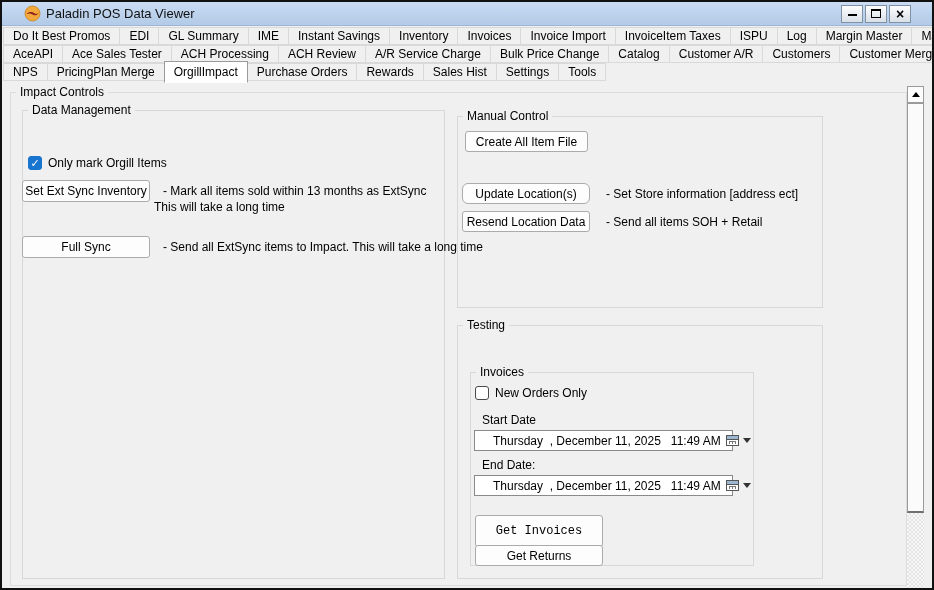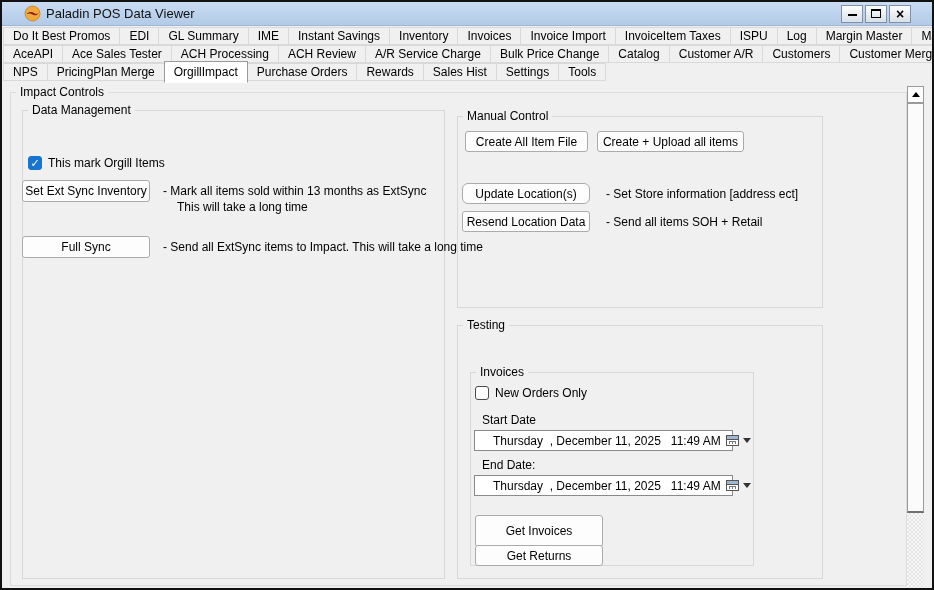--- a/index.html
+++ b/index.html
@@ -192,36 +192,35 @@
   <div class="content">
 
     <div class="groupbox" style="left:8px; top:9px; width:897px; height:494px;">
       <span class="gb-label">Impact Controls</span>
 
       <div class="groupbox" style="left:11px; top:17px; width:423px; height:469px; border-color:#d8d8d8;">
         <span class="gb-label">Data Management</span>
 
         <div class="check-row" style="left:5px; top:45px;">
           <span class="checkbox checked">✓</span>
-          <span>This mark Orgill Items</span>
+          <span>Only mark Orgill Items</span>
         </div>
 
         <div class="btn" style="left:-1px; top:69px; width:128px; height:22px;">Set Ext Sync Inventory</div>
         <span class="desc" style="left:140px; top:73px;">- Mark all items sold within 13 months as ExtSync</span>
-        <span class="desc" style="left:154px; top:89px;">This will take a long time</span>
+        <span class="desc" style="left:131px; top:89px;">This will take a long time</span>
 
         <div class="btn" style="left:-1px; top:125px; width:128px; height:22px;">Full Sync</div>
         <span class="desc" style="left:140px; top:129px;">- Send all ExtSync items to Impact. This will take a long time</span>
       </div>
 
       <div class="groupbox" style="left:446px; top:23px; width:366px; height:192px; border-color:#d8d8d8;">
         <span class="gb-label">Manual Control</span>
 
         <div class="btn" style="left:7px; top:14px; width:123px; height:21px;">Create All Item File</div>
-        <div class="btn" style="left:139px; top:14px; width:147px; height:21px;">Create + Upload all items</div>
 
         <div class="btn" style="left:4px; top:66px; width:128px; height:21px;border-radius:6px;">Update Location(s)</div>
         <span class="desc" style="left:148px; top:70px;">- Set Store information [address ect]</span>
 
         <div class="btn" style="left:4px; top:94px; width:128px; height:21px;">Resend Location Data</div>
         <span class="desc" style="left:148px; top:98px;">- Send all items SOH + Retail</span>
       </div>
 
       <div class="groupbox" style="left:446px; top:232px; width:366px; height:254px; border-color:#d8d8d8;">
         <span class="gb-label">Testing</span>
@@ -246,21 +245,21 @@
 
           <span class="field-label" style="left:11px; top:85px;">End Date:</span>
           <div class="datepicker" style="left:3px; top:102px; width:259px;">
             <span class="dp-text">Thursday  , December 11, 2025   11:49 AM</span>
             <span class="dp-btn">
               <span class="cal-icon"></span>
               <span class="dd-arrow"></span>
             </span>
           </div>
 
-          <div class="btn" style="left:4px; top:142px; width:128px; height:32px;">Get Invoices</div>
+          <div class="btn" style="left:4px; top:142px; width:128px; height:32px;font-family:Liberation Mono, monospace;">Get Invoices</div>
           <div class="btn" style="left:4px; top:172px; width:128px; height:21px;">Get Returns</div>
         </div>
       </div>
     </div>
 
     <div class="scrollbar">
       <div class="sb-up">
           <span class="sb-up-arrow"></span>
         </div>
       <div class="sb-thumb"></div>

